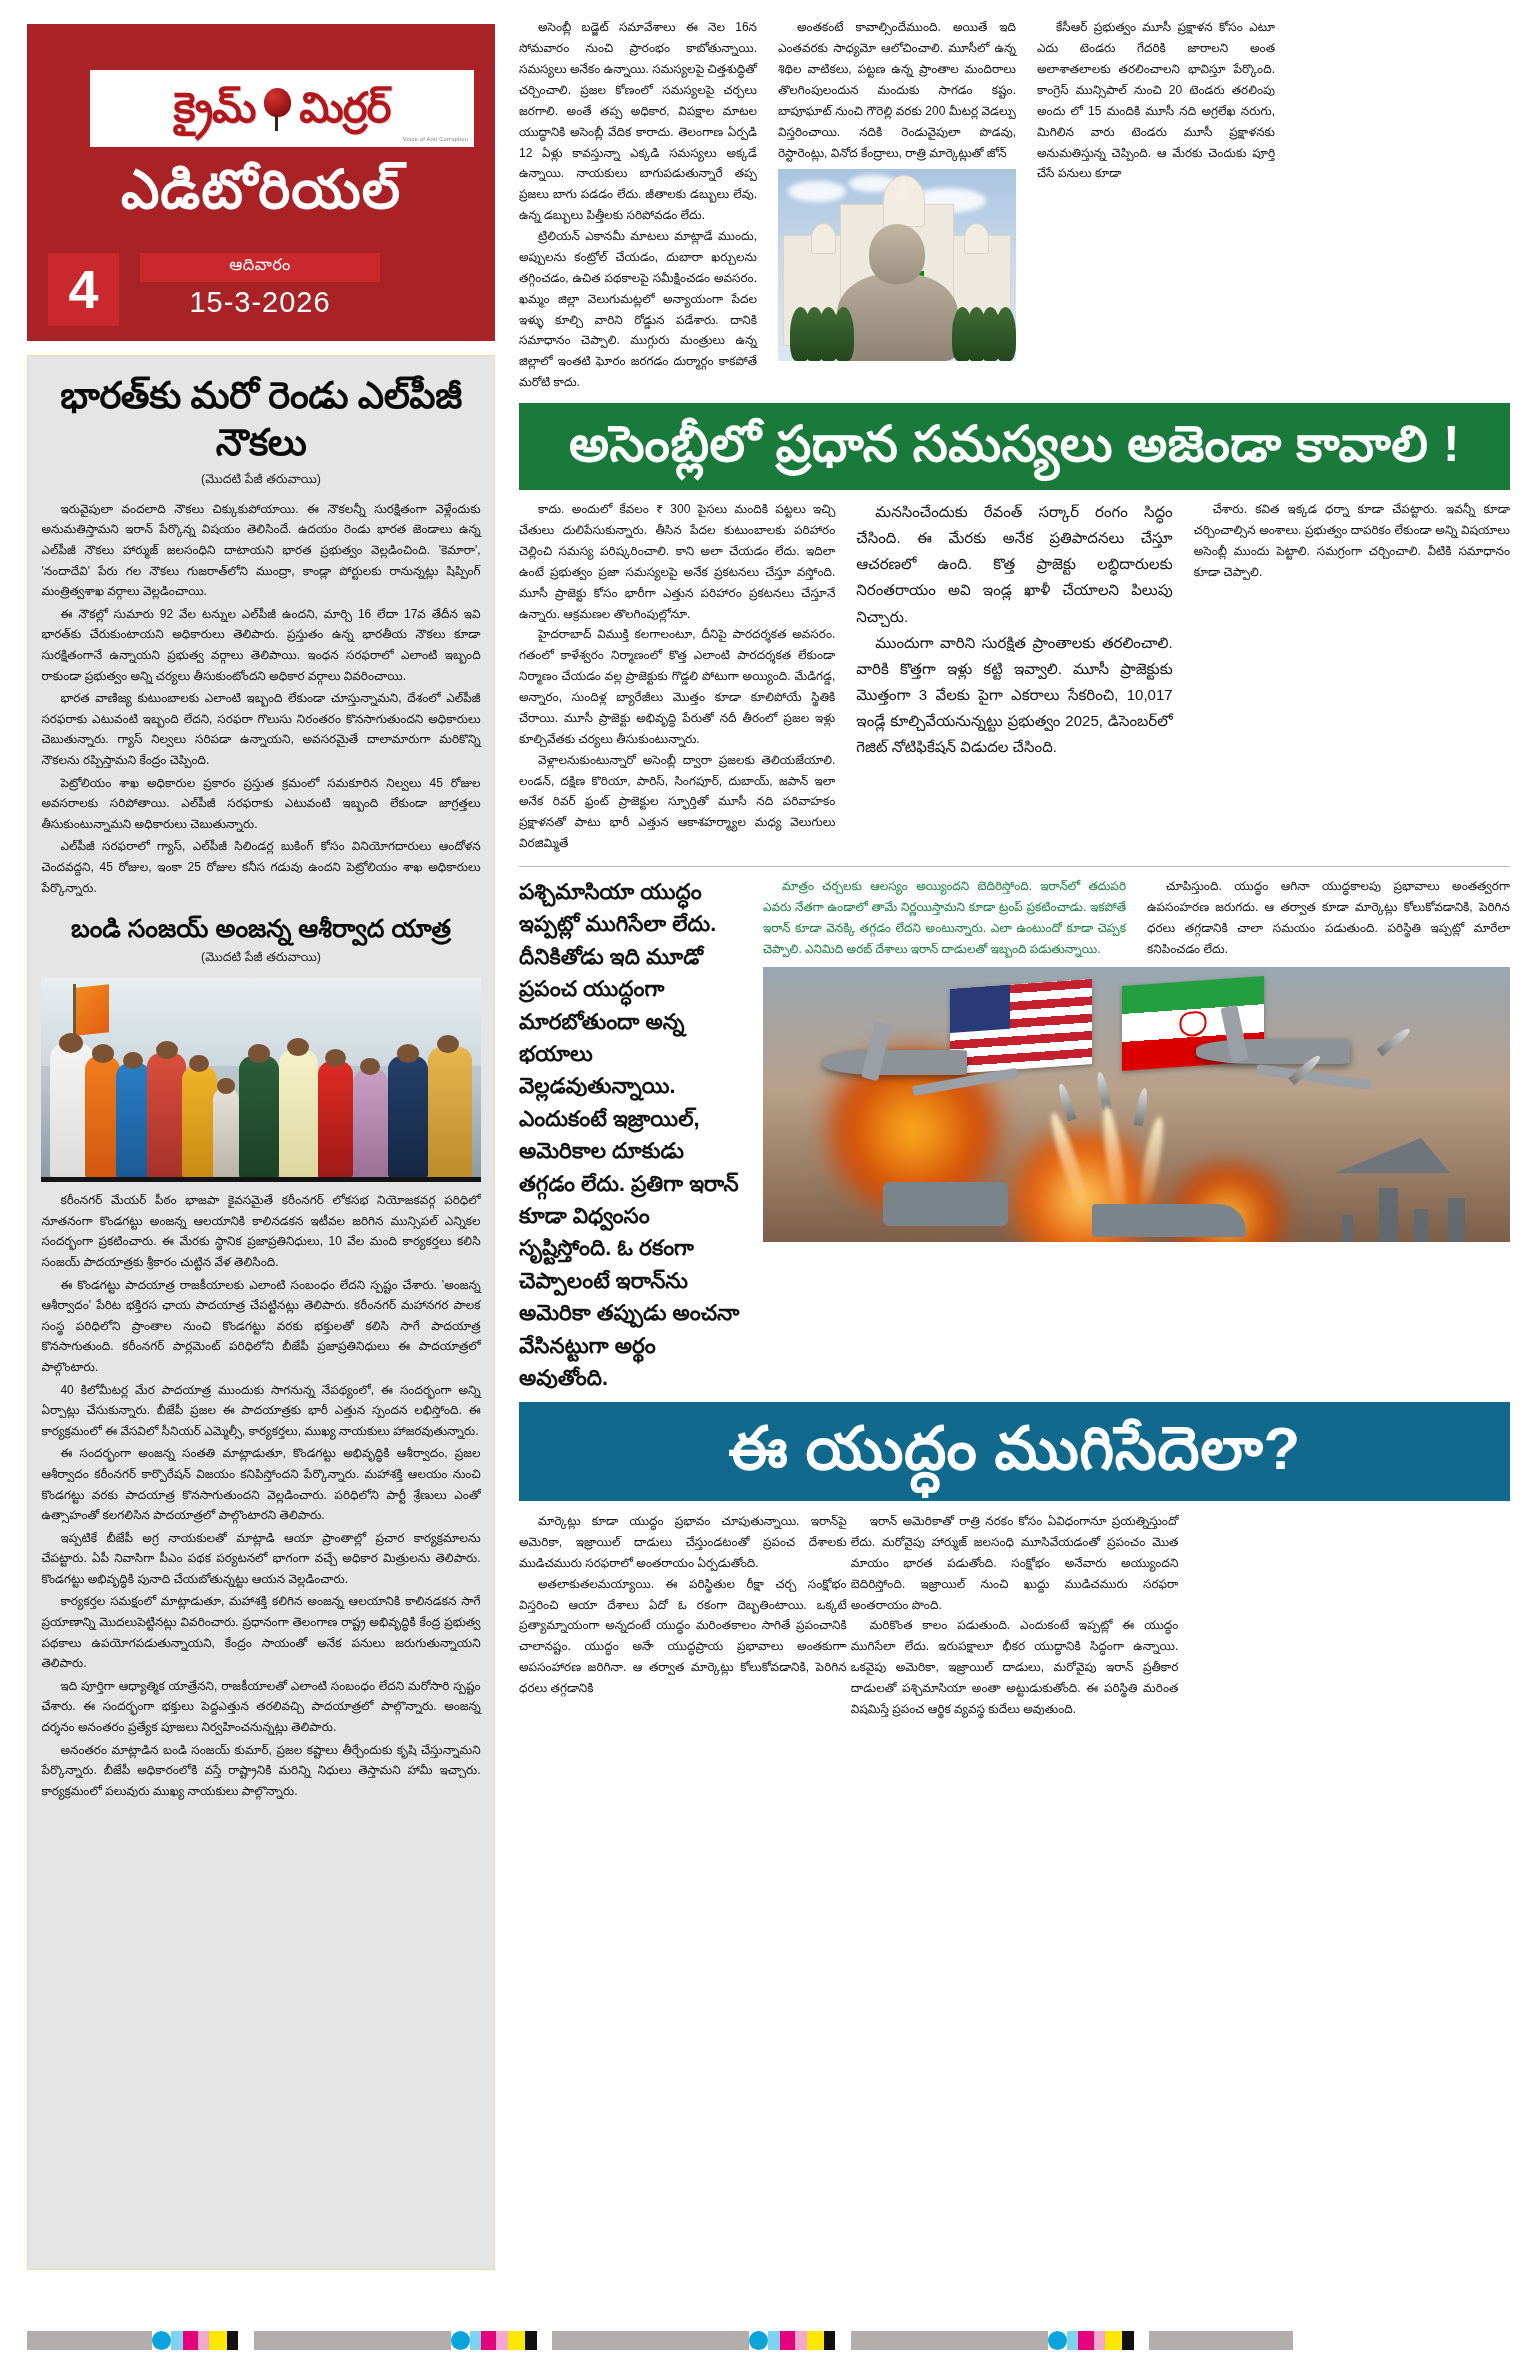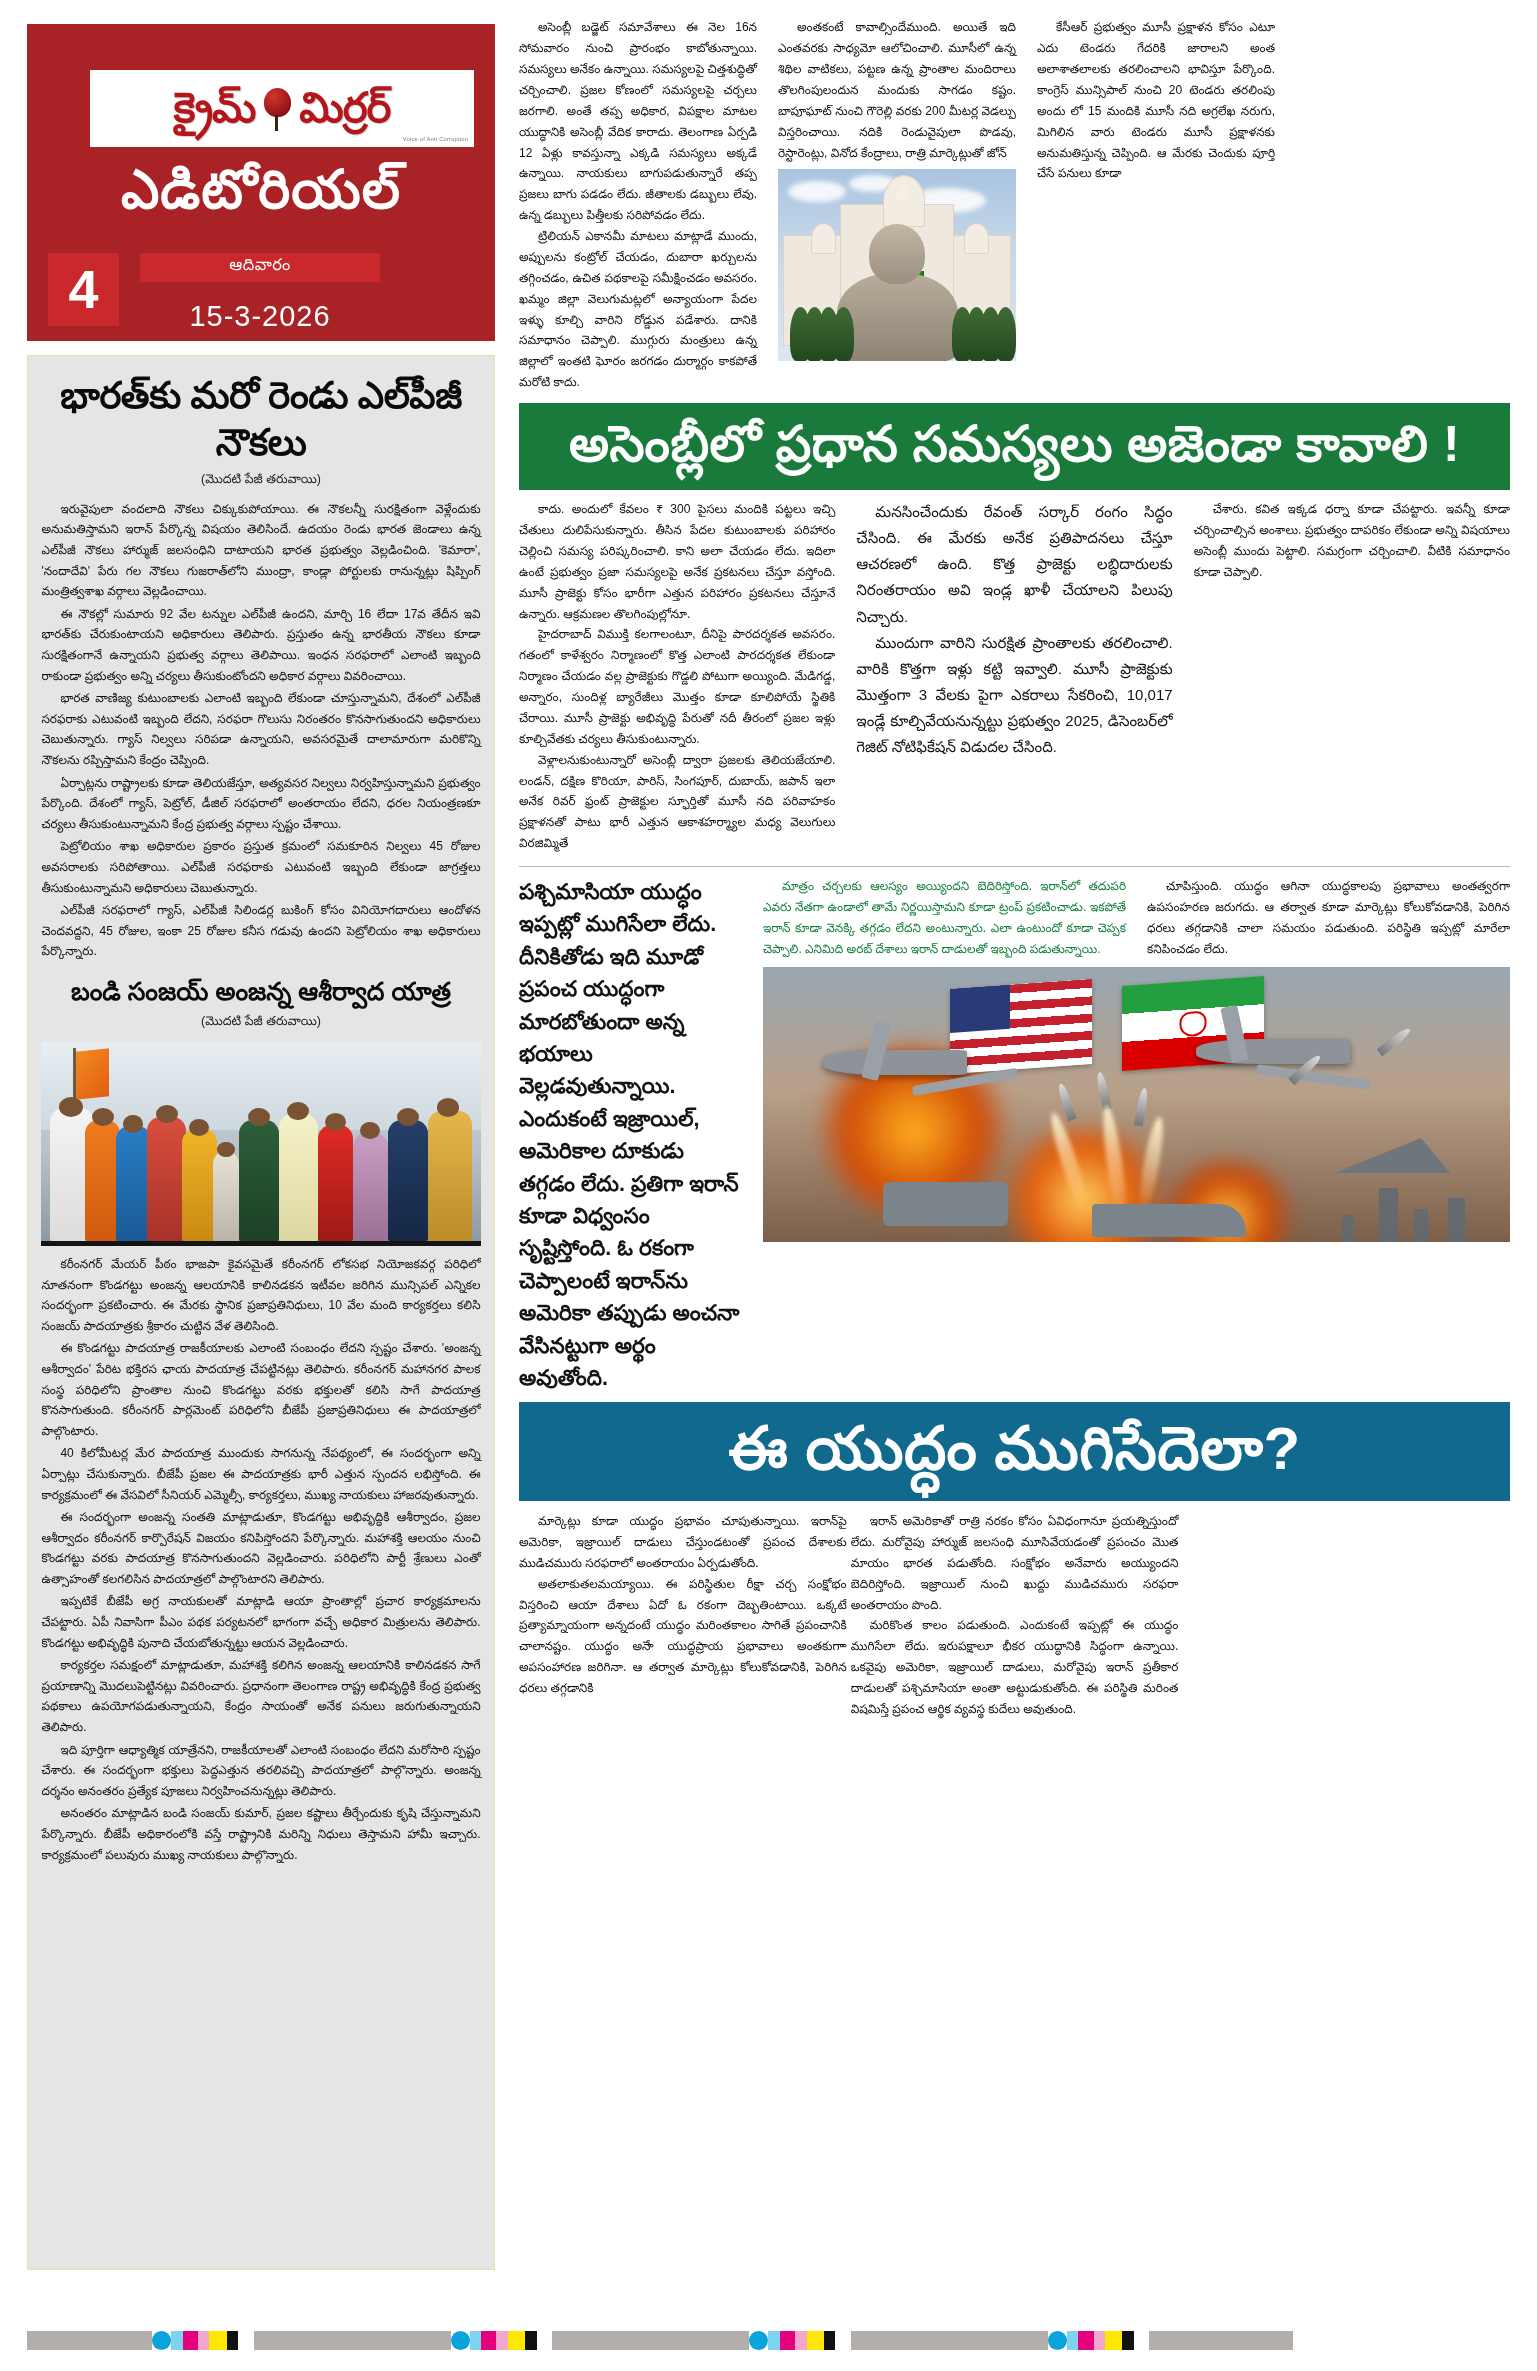--- a/index.html
+++ b/index.html
@@ -113,21 +113,21 @@
     color: #ffffff;
     font-size: 16.3px;
     text-align: center;
     padding: 2.9px 0 3.8px 0;
     letter-spacing: 0.5px;
   }
   .datenum {
     color: #ffffff;
     font-size: 29px;
     text-align: center;
-    padding-top: 18px;
+    padding-top: 4px;
     letter-spacing: 1px;
   }
 
   
   .left-card {
     position: absolute;
     left: 0; top: 338px;
     width: 468px;
     height: 1915px;
     border: 1.9px solid #e8dfae;
@@ -450,21 +450,20 @@
     </div>
 
     <div class="left-card">
 
       <div class="l-headline">భారత్‌కు మరో రెండు ఎల్‌పీజీ నౌకలు</div>
       <div class="l-kicker">(మొదటి పేజీ తరువాయి)</div>
       <div class="l-body">
         <p>ఇరువైపులా వందలాది నౌకలు చిక్కుకుపోయాయి. ఈ నౌకలన్నీ సురక్షితంగా వెళ్లేందుకు అనుమతిస్తామని ఇరాన్ పేర్కొన్న విషయం తెలిసిందే. ఉదయం రెండు భారత జెండాలు ఉన్న ఎల్‌పీజీ నౌకలు హార్ముజ్ జలసంధిని దాటాయని భారత ప్రభుత్వం వెల్లడించింది. 'కెమారా', 'నందాదేవి' పేరు గల నౌకలు గుజరాత్‌లోని ముంద్రా, కాండ్లా పోర్టులకు రానున్నట్లు షిప్పింగ్ మంత్రిత్వశాఖ వర్గాలు వెల్లడించాయి.</p>
         <p>ఈ నౌకల్లో సుమారు 92 వేల టన్నుల ఎల్‌పీజీ ఉందని, మార్చి 16 లేదా 17వ తేదీన ఇవి భారత్‌కు చేరుకుంటాయని అధికారులు తెలిపారు. ప్రస్తుతం ఉన్న భారతీయ నౌకలు కూడా సురక్షితంగానే ఉన్నాయని ప్రభుత్వ వర్గాలు తెలిపాయి. ఇంధన సరఫరాలో ఎలాంటి ఇబ్బంది రాకుండా ప్రభుత్వం అన్ని చర్యలు తీసుకుంటోందని అధికార వర్గాలు వివరించాయి.</p>
         <p>భారత వాణిజ్య కుటుంబాలకు ఎలాంటి ఇబ్బంది లేకుండా చూస్తున్నామని, దేశంలో ఎల్‌పీజీ సరఫరాకు ఎటువంటి ఇబ్బంది లేదని, సరఫరా గొలుసు నిరంతరం కొనసాగుతుందని అధికారులు చెబుతున్నారు. గ్యాస్ నిల్వలు సరిపడా ఉన్నాయని, అవసరమైతే దాలామారుగా మరికొన్ని నౌకలను రప్పిస్తామని కేంద్రం చెప్పింది.</p>
-        <p>ఏర్పాట్లను రాష్ట్రాలకు కూడా తెలియజేస్తూ, అత్యవసర నిల్వలు నిర్వహిస్తున్నామని ప్రభుత్వం పేర్కొంది. దేశంలో గ్యాస్, పెట్రోల్, డీజిల్ సరఫరాలో అంతరాయం లేదని, ధరల నియంత్రణకూ చర్యలు తీసుకుంటున్నామని కేంద్ర ప్రభుత్వ వర్గాలు స్పష్టం చేశాయి.</p>
         <p>పెట్రోలియం శాఖ అధికారుల ప్రకారం ప్రస్తుత క్రమంలో సమకూరిన నిల్వలు 45 రోజుల అవసరాలకు సరిపోతాయి. ఎల్‌పీజీ సరఫరాకు ఎటువంటి ఇబ్బంది లేకుండా జాగ్రత్తలు తీసుకుంటున్నామని అధికారులు చెబుతున్నారు.</p>
         <p>ఎల్‌పీజీ సరఫరాలో గ్యాస్, ఎల్‌పీజీ సిలిండర్ల బుకింగ్ కోసం వినియోగదారులు ఆందోళన చెందవద్దని, 45 రోజుల, ఇంకా 25 రోజుల కనీస గడువు ఉందని పెట్రోలియం శాఖ అధికారులు పేర్కొన్నారు.</p>
       </div>
 
       <div class="l-headline2">బండి సంజయ్ అంజన్న ఆశీర్వాద యాత్ర</div>
       <div class="l-kicker">(మొదటి పేజీ తరువాయి)</div>
 
       <div class="photo-crowd">
         <div class="sky"></div>
         <div class="flagpole"></div>

